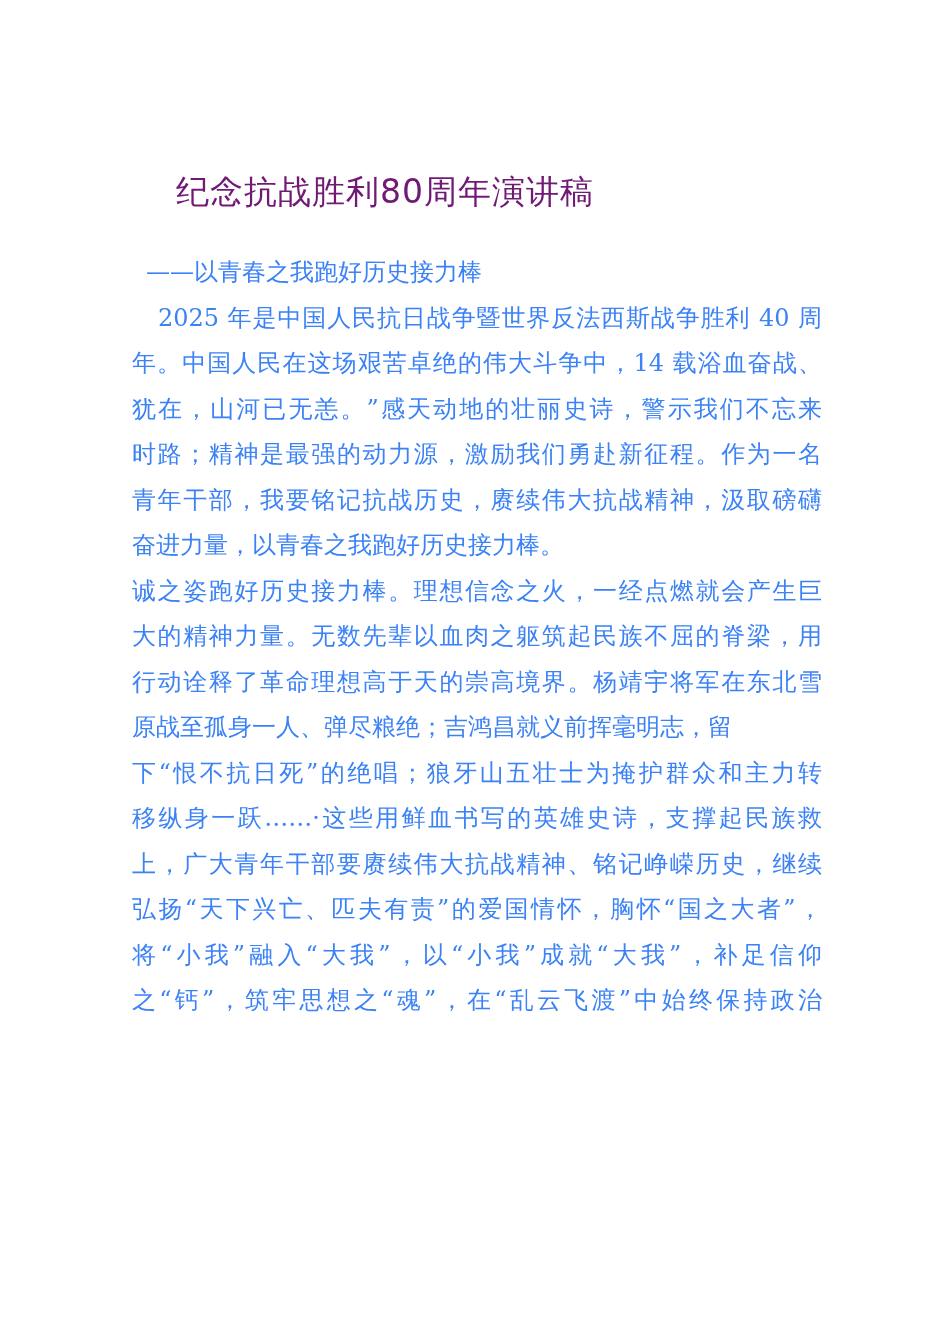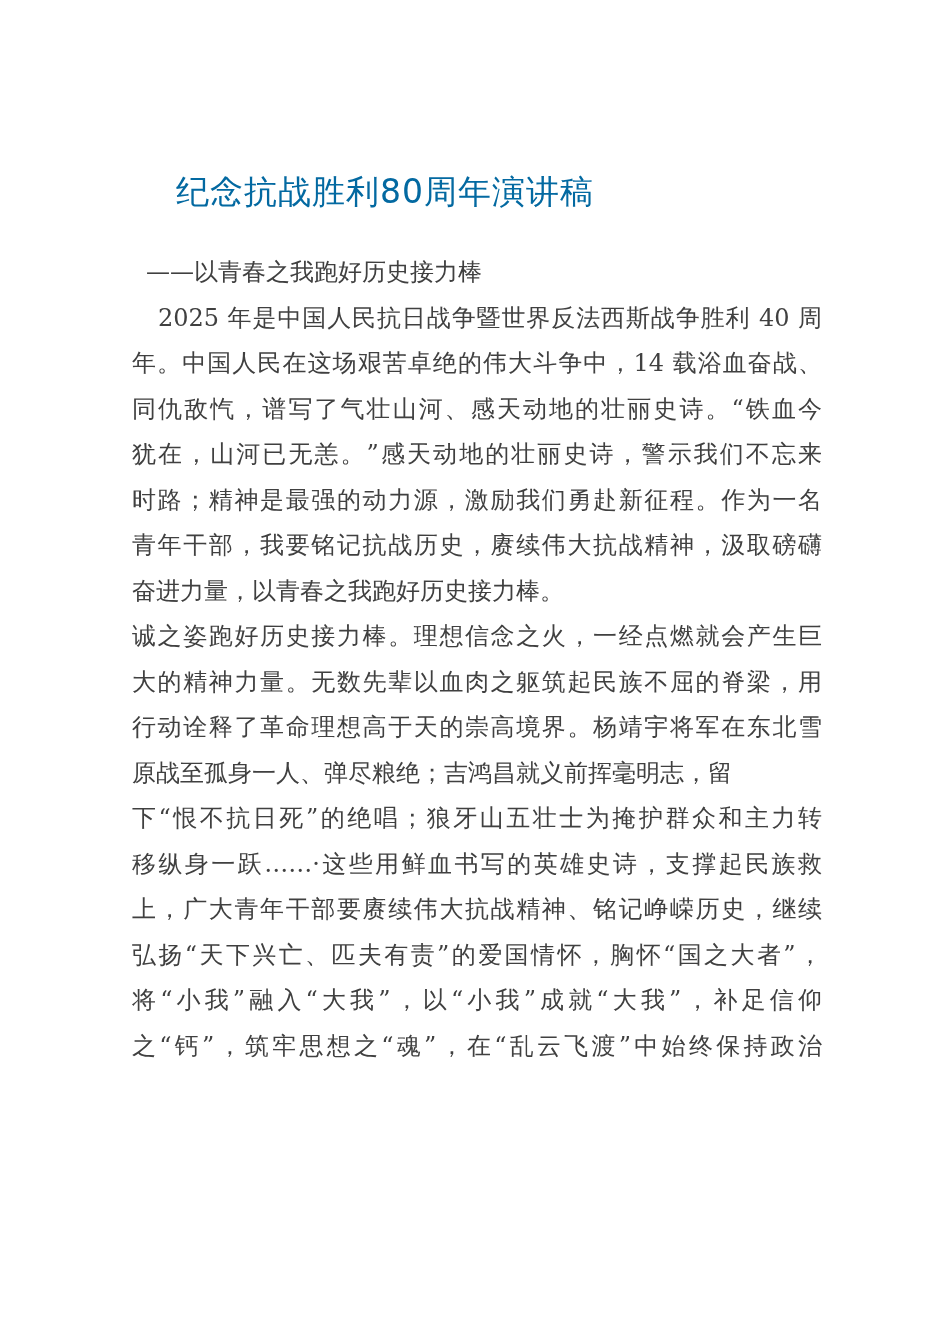--- a/index.html
+++ b/index.html
@@ -1,24 +1,24 @@
 <!DOCTYPE html>
 <html><head>
 <meta charset="utf-8">
 <style>
   html, body { margin: 0; padding: 0; background: #ffffff; }
   body { width: 950px; height: 1344px; position: relative; overflow: hidden; }
   .page { position: absolute; left: 0; top: 0; width: 950px; height: 1344px; background: #fff; }
   .title {
     position: absolute; top: 170px; left: 0; width: 770px; text-align: center;
-    font-family: "DejaVu Sans", sans-serif; font-size: 33px; color: #0369a1; letter-spacing: 1px;
+    font-family: "DejaVu Sans", sans-serif; font-size: 33px; color: #701a75; letter-spacing: 1px;
   }
   .body-text {
     position: absolute; left: 132px; top: 250px; width: 690px;
-    font-family: "DejaVu Serif", serif; font-size: 24px; color: #404040;
+    font-family: "DejaVu Serif", serif; font-size: 24px; color: #3b82f6;
   }
   .line {
     height: 45.5px; line-height: 45.5px; white-space: nowrap;
     text-align: justify; text-align-last: justify;
   }
   .line.last { text-align-last: left; }
   .line.indent { padding-left: 26px; }
   .line.subtitle { padding-left: 14px; text-align-last: left; }
 </style>
 </head>
@@ -26,21 +26,20 @@
 
 <div class="page">
   <div class="title">纪念抗战胜利80周年演讲稿</div>
 
   <div class="body-text">
     <div class="line subtitle">——以青春之我跑好历史接力棒</div>
 
     <div>
       <div class="line indent">2025 年是中国人民抗日战争暨世界反法西斯战争胜利 40 周</div>
       <div class="line">年。中国人民在这场艰苦卓绝的伟大斗争中，14 载浴血奋战、</div>
-      <div class="line">同仇敌忾，谱写了气壮山河、感天动地的壮丽史诗。“铁血今</div>
       <div class="line">犹在，山河已无恙。”感天动地的壮丽史诗，警示我们不忘来</div>
       <div class="line">时路；精神是最强的动力源，激励我们勇赴新征程。作为一名</div>
       <div class="line">青年干部，我要铭记抗战历史，赓续伟大抗战精神，汲取磅礴</div>
       <div class="line last">奋进力量，以青春之我跑好历史接力棒。</div>
     </div>
 
     <div>
       <div class="line">诚之姿跑好历史接力棒。理想信念之火，一经点燃就会产生巨</div>
       <div class="line">大的精神力量。无数先辈以血肉之躯筑起民族不屈的脊梁，用</div>
       <div class="line">行动诠释了革命理想高于天的崇高境界。杨靖宇将军在东北雪</div>

